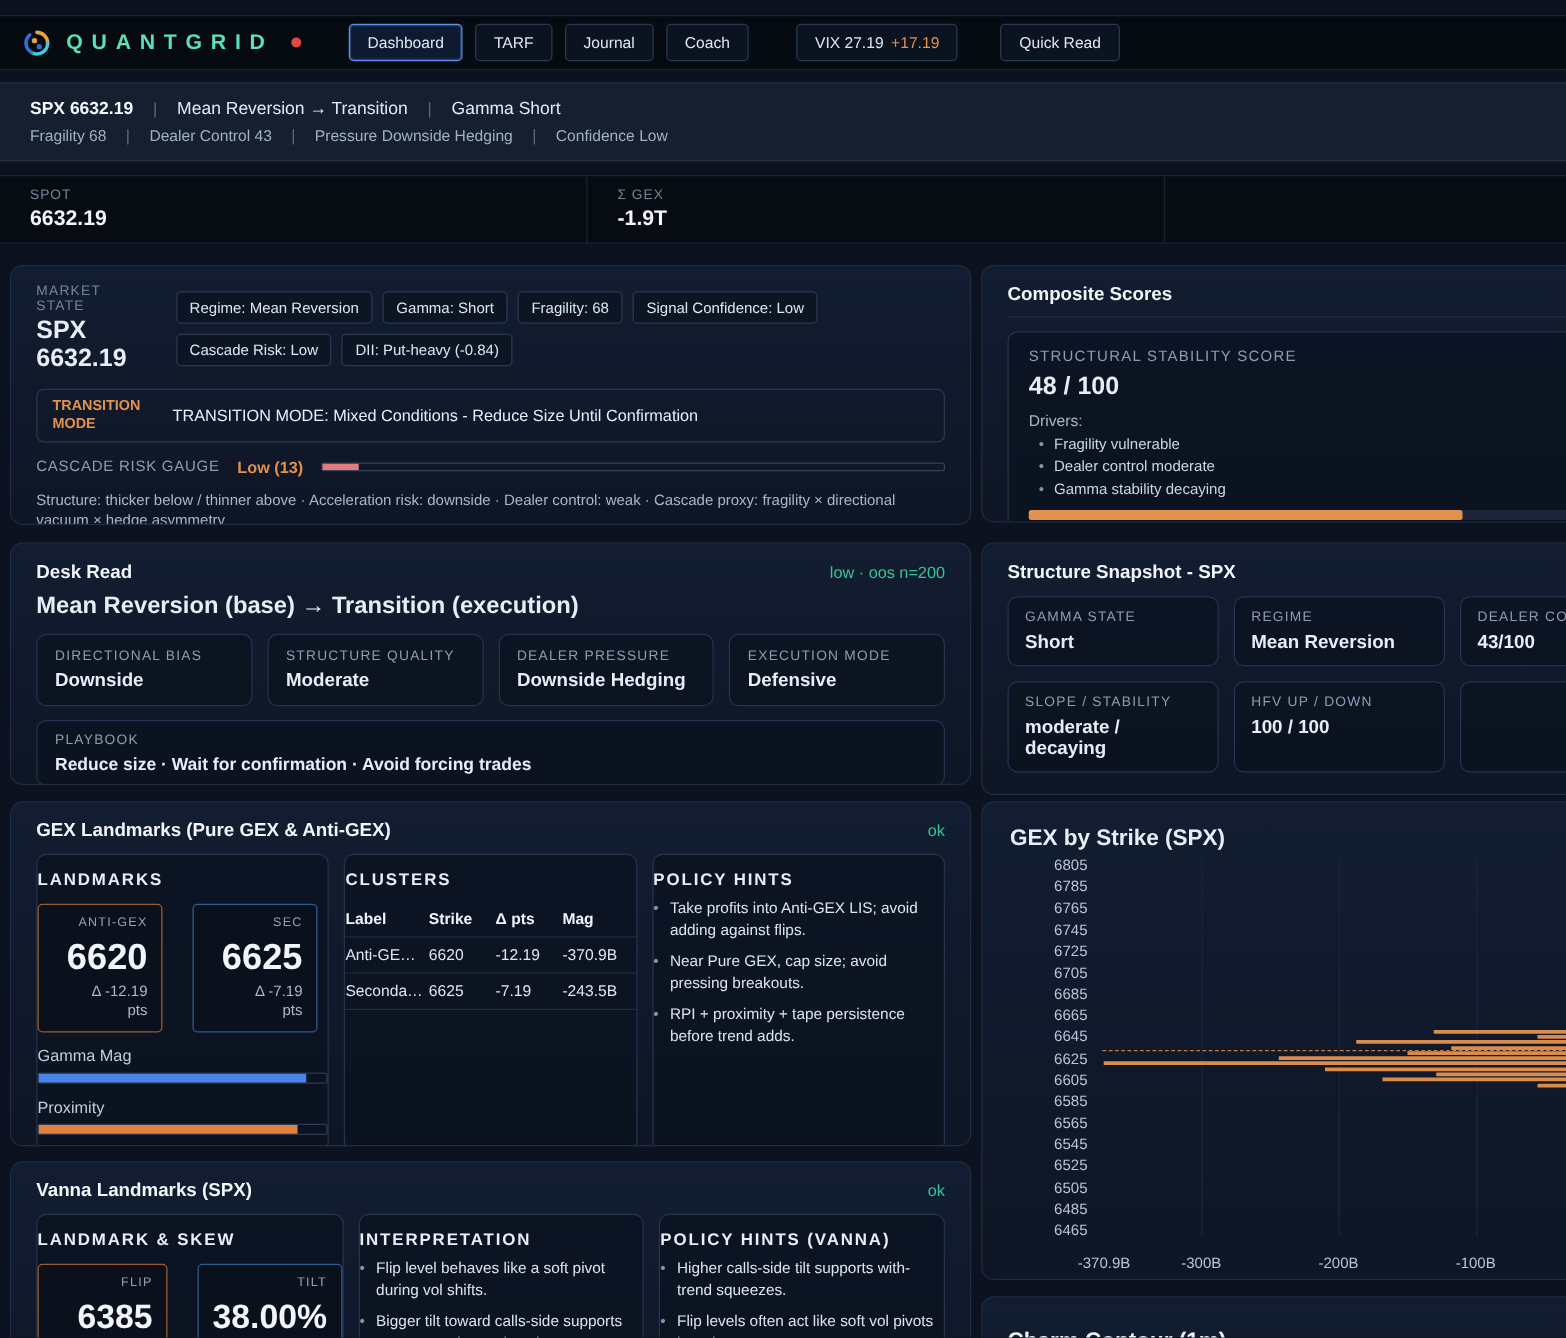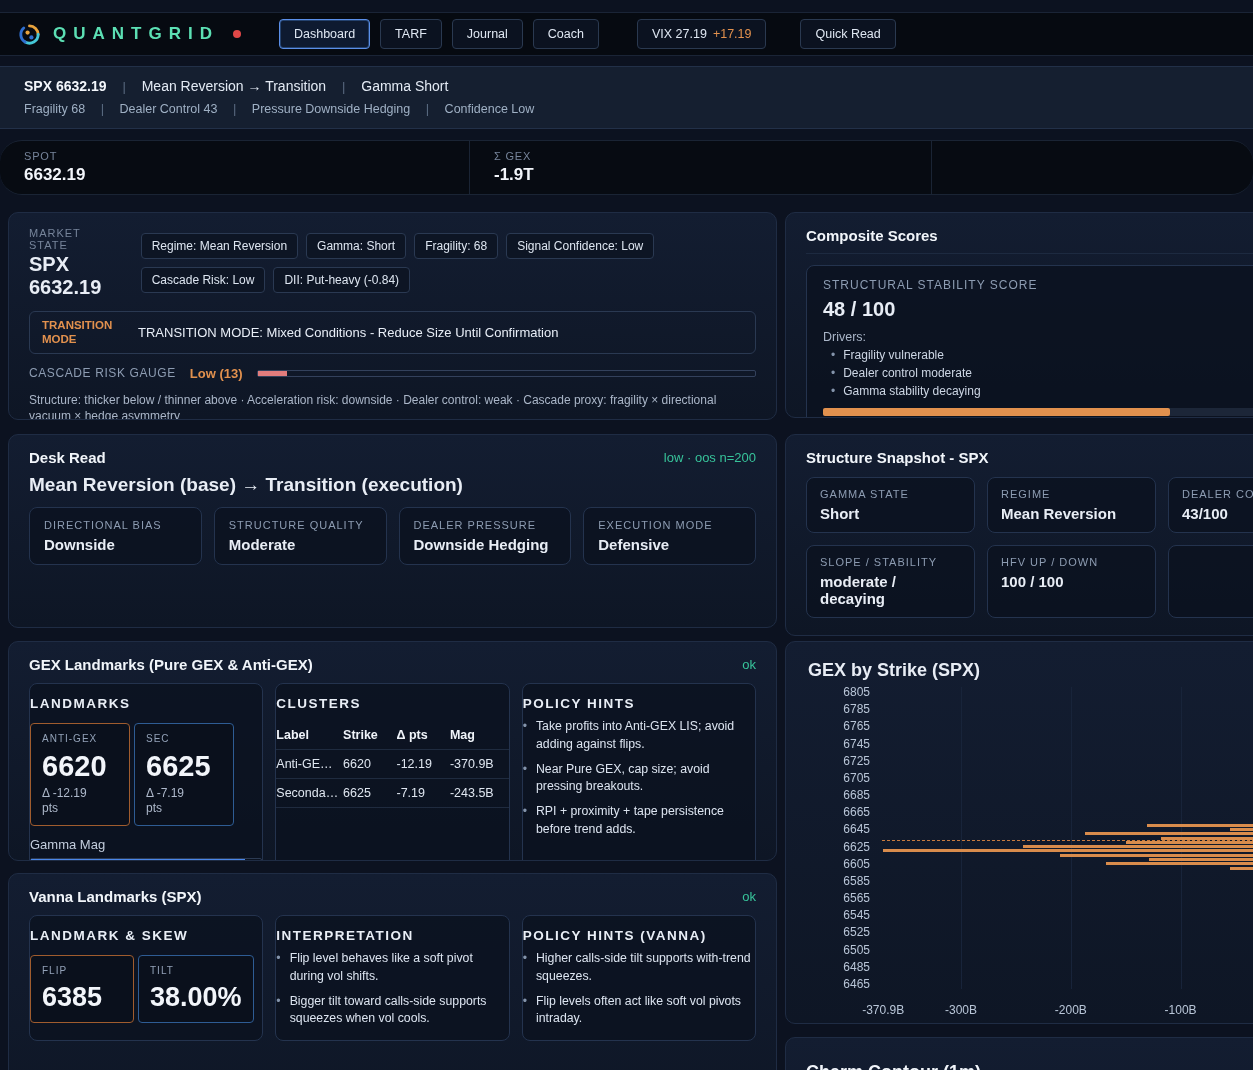--- a/index.html
+++ b/index.html
@@ -21,21 +21,21 @@
   
   .ticker { margin-top:10px; background:#151f30; border-top:1px solid #223048;
     border-bottom:1px solid #223048; padding:11px 24px 12px; }
   .ticker-l1 { font-size:14px; color:#e3eaf4; }
   .ticker-l1 .sym { font-weight:bold; color:#f3f6fb; }
   .ticker-sep { color:#59ico6a80; color:#596a80; margin:0 12px; font-size:13px; }
   .ticker-l2 { margin-top:7px; font-size:12.5px; color:#9fb0c4; }
 
   
   .stats { margin-top:11px; background:#070b12; border-top:1px solid #1a2434;
-    border-bottom:1px solid #1a2434; display:flex; height:55px;border-radius:22px; }
+    border-bottom:1px solid #1a2434; display:flex; height:55px; }
   .stat-cell { padding:9px 0 0 24px; border-right:1px solid #1a2434; }
   .stat-cell:nth-child(1){ width:470px; } .stat-cell:nth-child(2){ width:462px; }
   .stat-cell:nth-child(3){ flex:1; border-right:none; }
   .stat-label { font-size:11px; color:#76849a; letter-spacing:0.8px; }
   .stat-value { font-size:17px; font-weight:bold; color:#f2f5fa; margin-top:3px; }
 
   
   .main { display:flex; gap:8px; padding:17px 8px 0; align-items:flex-start; }
   .col-left { flex:0 0 769px; }
   .col-right { flex:0 0 568px; }
@@ -86,25 +86,25 @@
   .kv-label { font-size:11px; color:#8d9cb2; letter-spacing:1px; }
   .kv-value { font-size:15px; font-weight:bold; margin-top:5px; }
   .playbook { margin-top:11px; padding:9px 14px; }
 
   
   .p-struct { height:202px; margin-bottom:5px; }
   .struct-grid { display:flex; flex-wrap:wrap; gap:12px; margin-top:11px; width:552px; }
   .struct-card { width:169px; padding:10px 13px; }
 
   
-  .p-gexl { height:220px; margin-bottom:12px; }
+  .p-gexl { height:276px; margin-bottom:12px; }
   .p-vanna { height:260px; }
   .three-col { display:flex; gap:12px; margin-top:10px; }
   .three-col > .card { flex:1; padding:12px 0; }
-  .mini-row { display:flex; gap:4px; margin-top:12px; }
+  .mini-row { display:flex; gap:24px; margin-top:12px;text-align:right; }
   .mini { border-radius:4px; background:#0a101c; padding:9px 11px; min-width:100px; }
   .mini.orange { border:1px solid #a05c2e; } .mini.blue { border:1px solid #2e5c94; }
   .mini-tag { font-size:10px; color:#93a2b8; letter-spacing:1px; }
   .mini-num { font-size:29px; font-weight:bold; margin-top:6px; color:#f2f5fa; }
   .mini-sub { font-size:12px; color:#aeb9cb; margin-top:3px; line-height:1.25; }
   .meter-label { font-size:13px; color:#c3cddd; margin-top:11px; }
   .meter-track { margin-top:6px; height:9px; border:1px solid #2c3a52; border-radius:2px; }
   .meter-fill { height:100%; } .fill-blue { background:#4a86e8; } .fill-orange { background:#e0813f; }
   .tbl { margin-top:10px; font-size:12.5px; }
   .tbl-row { display:grid; grid-template-columns:1.25fr 1fr 1fr 1.1fr;
@@ -235,20 +235,24 @@
           <div class="kv-value">Moderate</div>
         </div>
         <div class="card desk-card">
           <div class="kv-label">DEALER PRESSURE</div>
           <div class="kv-value">Downside Hedging</div>
         </div>
         <div class="card desk-card">
           <div class="kv-label">EXECUTION MODE</div>
           <div class="kv-value">Defensive</div>
         </div>
+      </div>
+      <div class="card playbook">
+        <div class="kv-label">PLAYBOOK</div>
+        <div class="kv-value" style="font-size:14px;">Reduce size · Wait for confirmation · Avoid forcing trades</div>
       </div>
 
     </div>
 
     <div class="panel p-gexl">
       <div class="panel-head">
         <div class="panel-title">GEX Landmarks (Pure GEX &amp; Anti-GEX)</div>
         <div class="status-ok">ok</div>
       </div>
       <div class="three-col">

